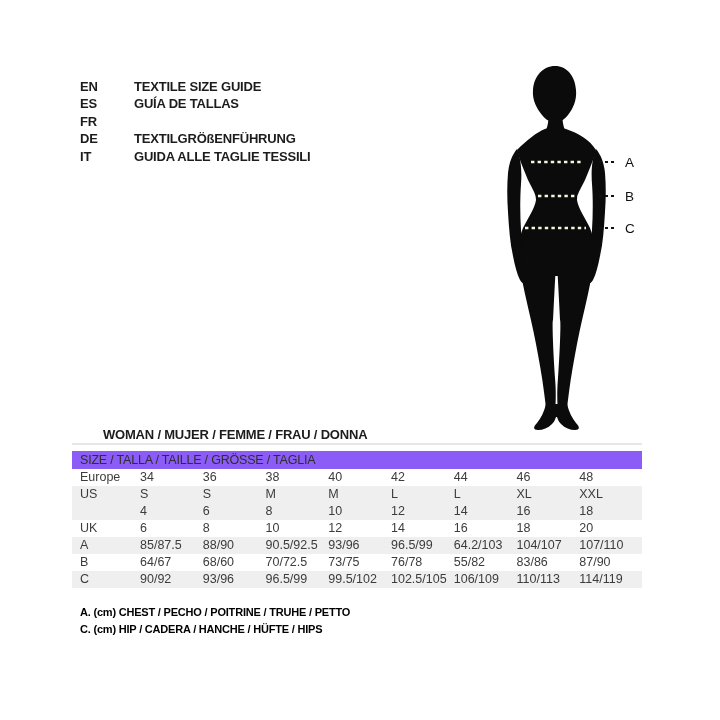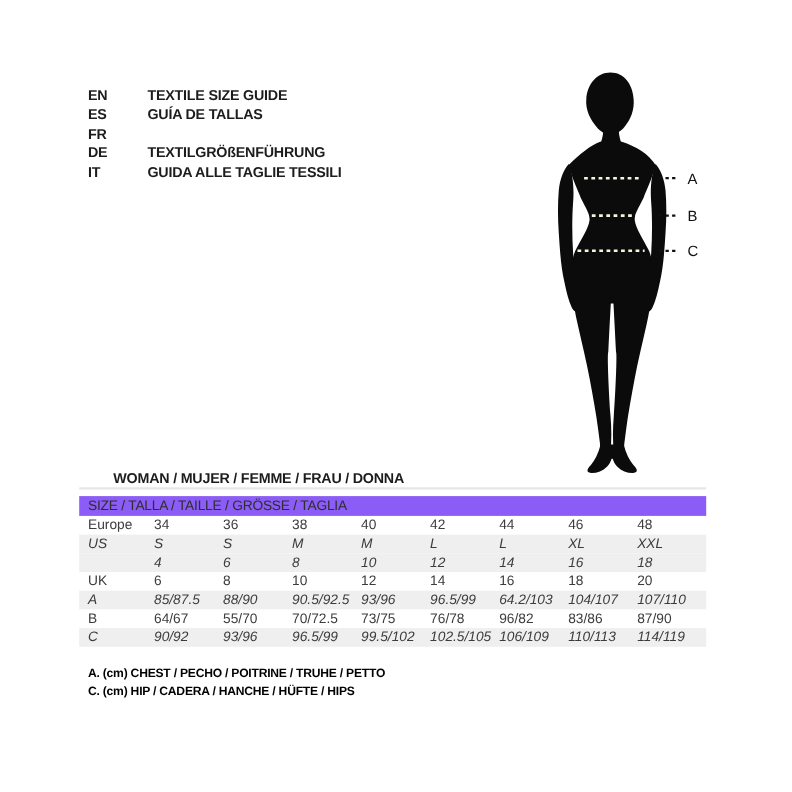--- a/index.html
+++ b/index.html
@@ -19,21 +19,21 @@
   .measure-label{font-family:"Liberation Sans",sans-serif;font-size:13.5px;fill:#111;}
   
   .category{position:absolute;left:80px;top:427px;font-size:13px;font-weight:bold;
     letter-spacing:-0.2px;color:#1c1c1c;margin-left:23px;}
   
   .size-table{position:absolute;left:72px;top:443px;width:570px;
     border-top:2px solid #e6e6e6;font-size:12.5px;color:#3c3c3c;}
   .table-header{margin-top:6px;height:18px;line-height:18px;background:#8b5cf6;
     color:#2e2e2e;padding-left:8px;letter-spacing:-0.2px;box-sizing:border-box;}
   .trow{display:grid;grid-template-columns:68px repeat(8,1fr);height:17px;line-height:17px;}
-  .trow.shade{background:#efefef;font-style:italic;}
+  .trow.shade{background:#efefef;}
   .tlabel{padding-left:8px;text-align:left;}
   .tcell{}
   
   .legend{position:absolute;left:80px;top:604px;margin:0;padding:0;list-style:none;}
   .legend li{height:17.2px;line-height:17.2px;font-size:11px;font-weight:bold;
     letter-spacing:-0.2px;color:#000000;}
 </style>
 </head>
 <body>
 
@@ -155,25 +155,25 @@
       <span class="tcell">93/96</span>
       <span class="tcell">96.5/99</span>
       <span class="tcell">64.2/103</span>
       <span class="tcell">104/107</span>
       <span class="tcell">107/110</span>
     </div>
 
     <div class="trow">
       <span class="tlabel">B</span>
       <span class="tcell">64/67</span>
-      <span class="tcell">55/70</span>
+      <span class="tcell">68/60</span>
       <span class="tcell">70/72.5</span>
       <span class="tcell">73/75</span>
       <span class="tcell">76/78</span>
-      <span class="tcell">96/82</span>
+      <span class="tcell">55/82</span>
       <span class="tcell">83/86</span>
       <span class="tcell">87/90</span>
     </div>
 
     <div class="trow shade">
       <span class="tlabel">C</span>
       <span class="tcell">90/92</span>
       <span class="tcell">93/96</span>
       <span class="tcell">96.5/99</span>
       <span class="tcell">99.5/102</span>

